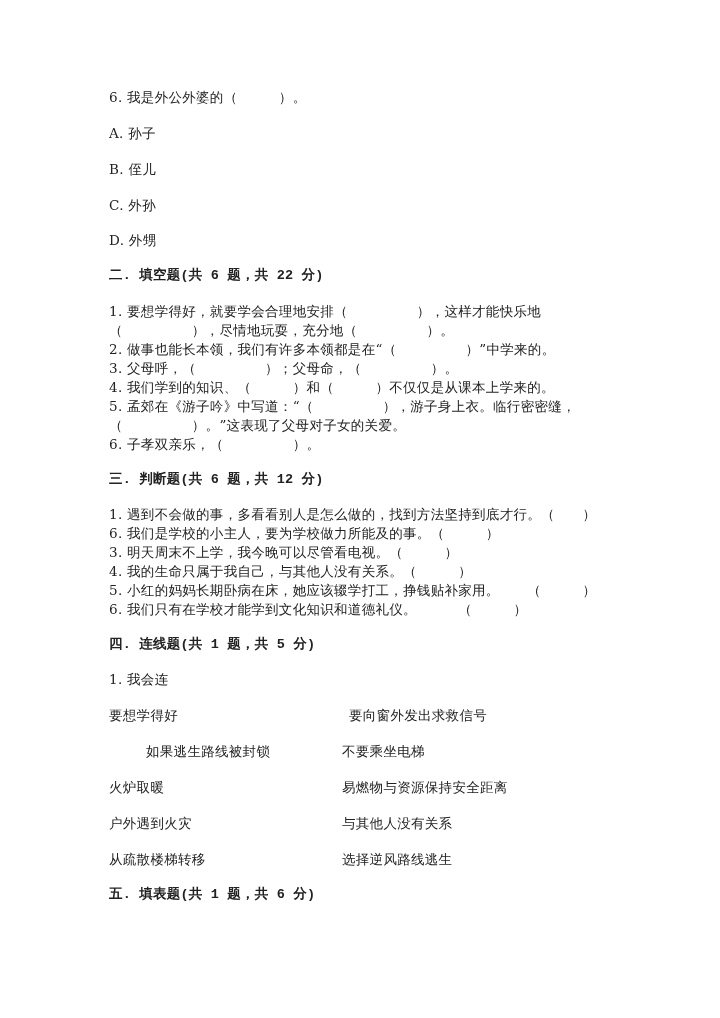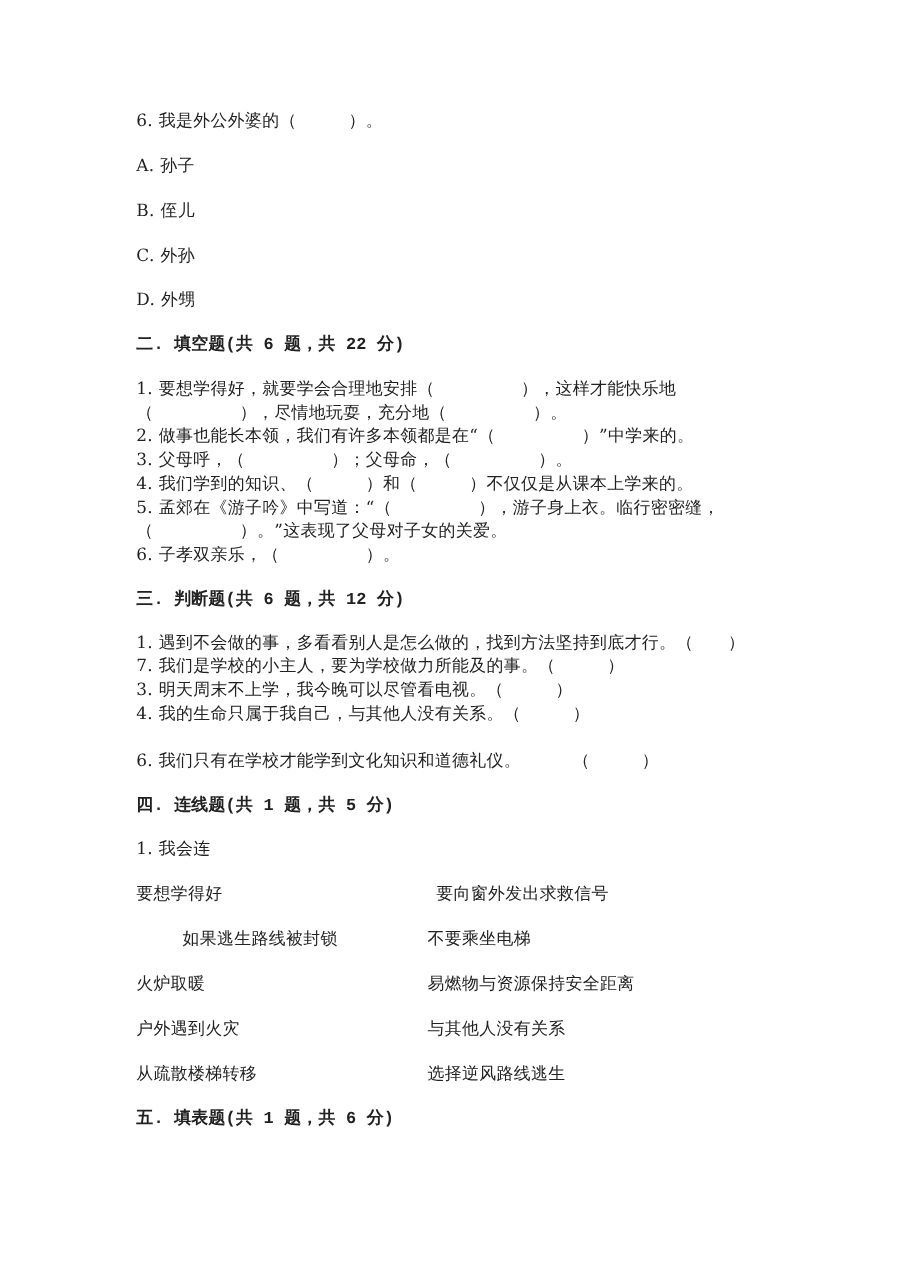--- a/index.html
+++ b/index.html
@@ -26,23 +26,24 @@
   <div class="line" style="top:321px;">（　　　　　），尽情地玩耍，充分地（　　　　　）。</div>
   <div class="line" style="top:340px;">2. 做事也能长本领，我们有许多本领都是在“（　　　　　）”中学来的。</div>
   <div class="line" style="top:359px;">3. 父母呼，（　　　　　）；父母命，（　　　　　）。</div>
   <div class="line" style="top:378px;">4. 我们学到的知识、（　　　）和（　　　）不仅仅是从课本上学来的。</div>
   <div class="line" style="top:397px;">5. 孟郊在《游子吟》中写道：“（　　　　　），游子身上衣。临行密密缝，</div>
   <div class="line" style="top:416px;">（　　　　　）。”这表现了父母对子女的关爱。</div>
   <div class="line" style="top:435px;">6. 子孝双亲乐，（　　　　　）。</div>
 
   <div class="heading" style="top:470px;">三. 判断题(共 6 题，共 12 分)</div>
   <div class="line" style="top:505px;">1. 遇到不会做的事，多看看别人是怎么做的，找到方法坚持到底才行。（　　）</div>
-  <div class="line" style="top:524px;">7. 我们是学校的小主人，要为学校做力所能及的事。（　　　）</div>
+  <div class="line" style="top:524px;">6. 我们是学校的小主人，要为学校做力所能及的事。（　　　）</div>
   <div class="line" style="top:543px;">3. 明天周末不上学，我今晚可以尽管看电视。（　　　）</div>
   <div class="line" style="top:562px;">4. 我的生命只属于我自己，与其他人没有关系。（　　　）</div>
+  <div class="line" style="top:581px;">5. 小红的妈妈长期卧病在床，她应该辍学打工，挣钱贴补家用。　　（　　　）</div>
   <div class="line" style="top:600px;">6. 我们只有在学校才能学到文化知识和道德礼仪。　　　（　　　）</div>
 
   <div class="heading" style="top:635px;">四. 连线题(共 1 题，共 5 分)</div>
   <div class="line" style="top:670px;text-align:right;">1. 我会连</div>
 
   <div class="line" style="top:706px;">要想学得好</div>
   <div class="right" style="top:706px; left:349px;">要向窗外发出求救信号</div>
 
   <div class="line" style="top:742px;margin-left:37px;">如果逃生路线被封锁</div>
   <div class="right" style="top:742px; left:342px;">不要乘坐电梯</div>

